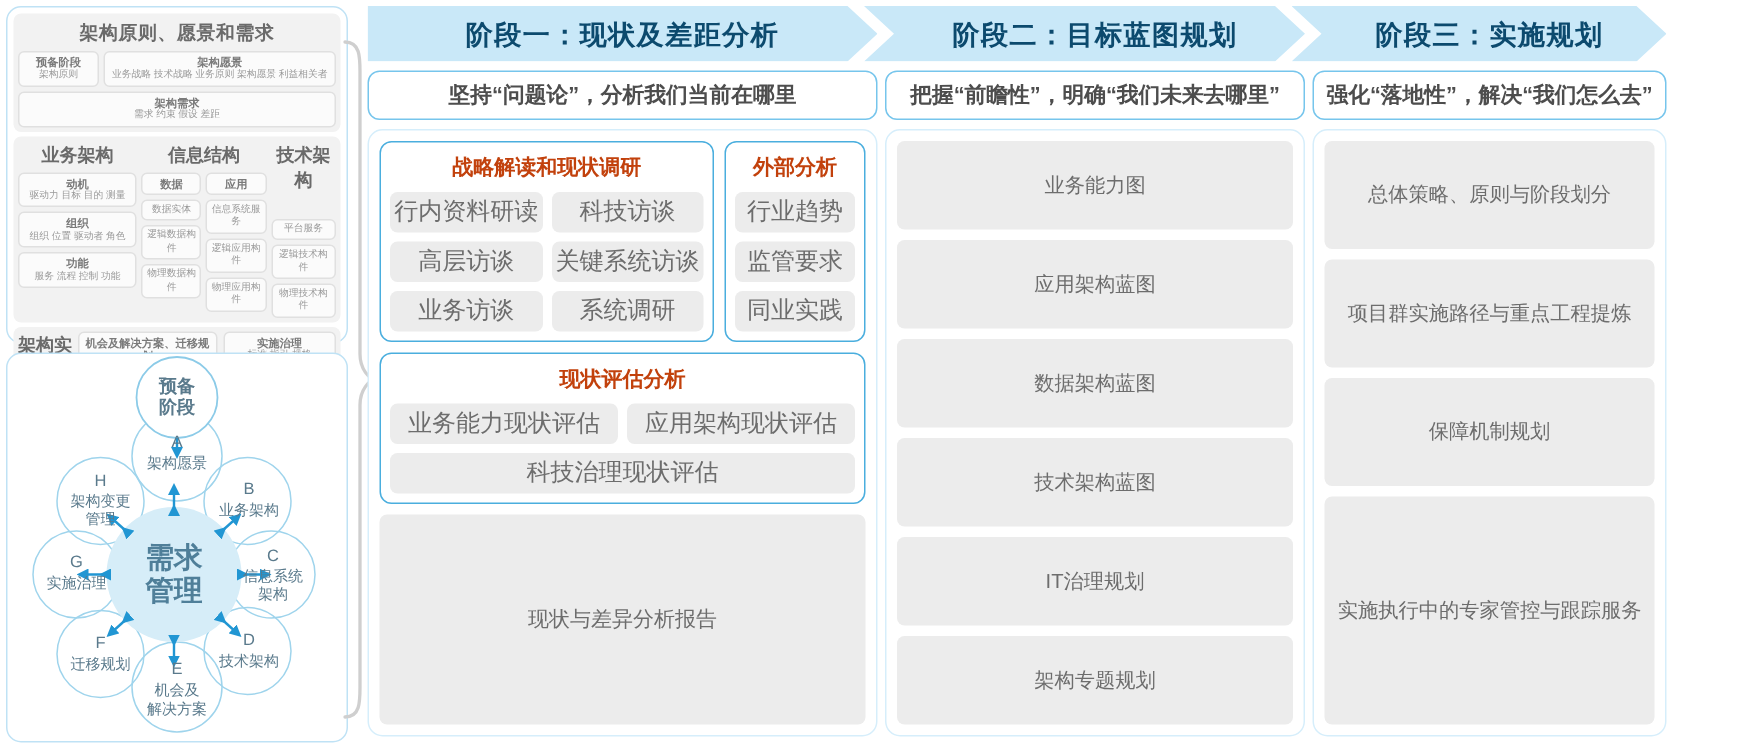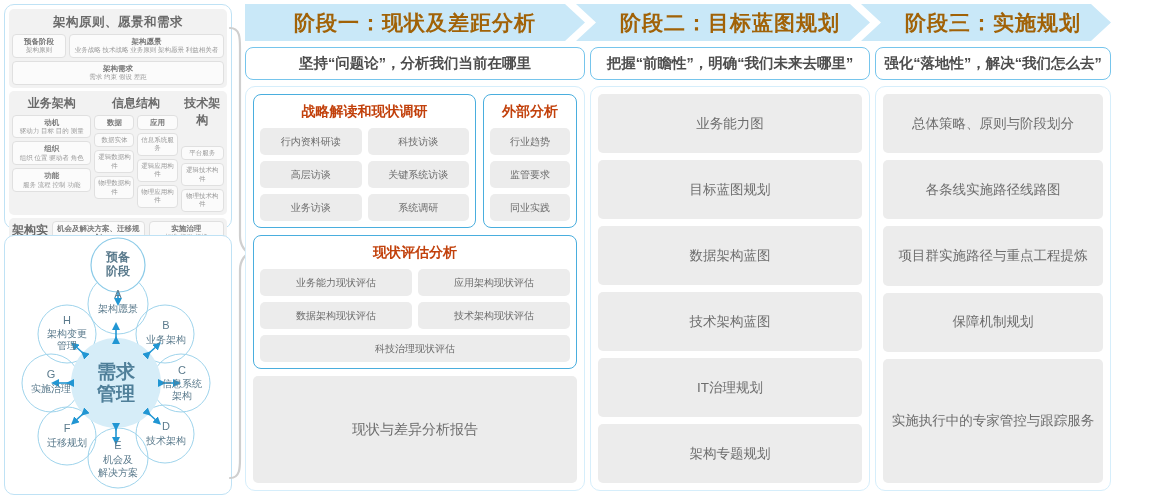--- a/index.html
+++ b/index.html
@@ -52,21 +52,21 @@
 
   
   .stage{position:absolute;top:4px;}
   .stage1{left:245px;width:340px;}
   .stage2{left:590px;width:280px;}
   .stage3{left:875px;width:236px;}
 
   .stage-hd{
     position:relative;height:37px;background:#c9e8f8;
     display:flex;align-items:center;justify-content:center;
-    font-size:21px;font-weight:bold;color:#a16207;letter-spacing:1px;
+    font-size:18px;font-weight:bold;color:#0c4a6e;letter-spacing:1px;
     box-sizing:border-box;
   }
   .stage-hd.arrow{ clip-path:polygon(0 0, calc(100% - 20px) 0, 100% 50%, calc(100% - 20px) 100%, 0 100%); }
   .stage-hd.notch{ clip-path:polygon(0 0, calc(100% - 20px) 0, 100% 50%, calc(100% - 20px) 100%, 0 100%, 20px 50%); }
   .stage2 .stage-hd, .stage3 .stage-hd{margin-left:-14px;padding-left:14px;width:calc(100% + 14px);}
 
   .stage-sub{
     margin-top:6px;height:33px;border:1.5px solid #76c5ec;border-radius:8px;background:#fff;
     display:flex;align-items:center;justify-content:center;
     font-size:14.5px;font-weight:bold;color:#4d4d4d;box-sizing:border-box;
@@ -79,21 +79,21 @@
   .stage1 .stage-body{height:405px;display:flex;flex-direction:column;gap:7px;}
   .stage2 .stage-body{height:405px;display:flex;flex-direction:column;gap:7px;}
   .stage3 .stage-body{height:405px;display:flex;flex-direction:column;gap:7px;}
 
   .card{
     border:1.5px solid #4aaede;border-radius:8px;background:#fff;
     box-sizing:border-box;padding:6px;
   }
   .card-title{font-size:14px;font-weight:bold;color:#c2410c;text-align:center;margin:2px 0 7px;}
   .chip{
-    background:#ececec;border-radius:5px;color:#6d6d6d;font-size:10px;
+    background:#ececec;border-radius:5px;color:#6d6d6d;font-size:16px;
     display:flex;align-items:center;justify-content:center;text-align:center;
     box-sizing:border-box;
   }
   .grid2{display:flex;flex-direction:column;gap:6px;}
   .grid2 .rw{display:flex;gap:6px;}
   .grid2 .rw>.chip{flex:1;height:27px;}
 
   .s1-top{display:flex;gap:7px;}
   .s1-top .left{flex:1;}
   .s1-top .right{width:94px;}
@@ -326,51 +326,46 @@
       </div>
 
       <div class="card">
         <div class="card-title">现状评估分析</div>
         <div class="grid2">
           <div class="rw">
             <div class="chip">业务能力现状评估</div>
             <div class="chip">应用架构现状评估</div>
           </div>
           <div class="rw">
-            <div class="chip">数据架构现状评估</div>
-            <div class="chip">技术架构现状评估</div>
-          </div>
-          <div class="rw">
             <div class="chip">科技治理现状评估</div>
           </div>
         </div>
       </div>
 
       <div class="chip report-chip">现状与差异分析报告</div>
     </div>
   </div>
 
   <div class="stage stage2">
     <div class="stage-hd notch">阶段二：目标蓝图规划</div>
     <div class="stage-sub">把握“前瞻性”，明确“我们未来去哪里”</div>
     <div class="stage-body">
       <div class="chip" style="flex:1">业务能力图</div>
-      <div class="chip" style="flex:1">目标蓝图规划</div>
+      <div class="chip" style="flex:1">应用架构蓝图</div>
       <div class="chip" style="flex:1">数据架构蓝图</div>
       <div class="chip" style="flex:1">技术架构蓝图</div>
       <div class="chip" style="flex:1">IT治理规划</div>
       <div class="chip" style="flex:1">架构专题规划</div>
     </div>
   </div>
 
   <div class="stage stage3">
     <div class="stage-hd notch">阶段三：实施规划</div>
     <div class="stage-sub">强化“落地性”，解决“我们怎么去”</div>
     <div class="stage-body">
       <div class="chip" style="flex:1">总体策略、原则与阶段划分</div>
-      <div class="chip" style="flex:1">各条线实施路径线路图</div>
       <div class="chip" style="flex:1">项目群实施路径与重点工程提炼</div>
       <div class="chip" style="flex:1">保障机制规划</div>
       <div class="chip" style="flex:2.1">实施执行中的专家管控与跟踪服务</div>
     </div>
   </div>
 
 </div>
 
 </body></html>

